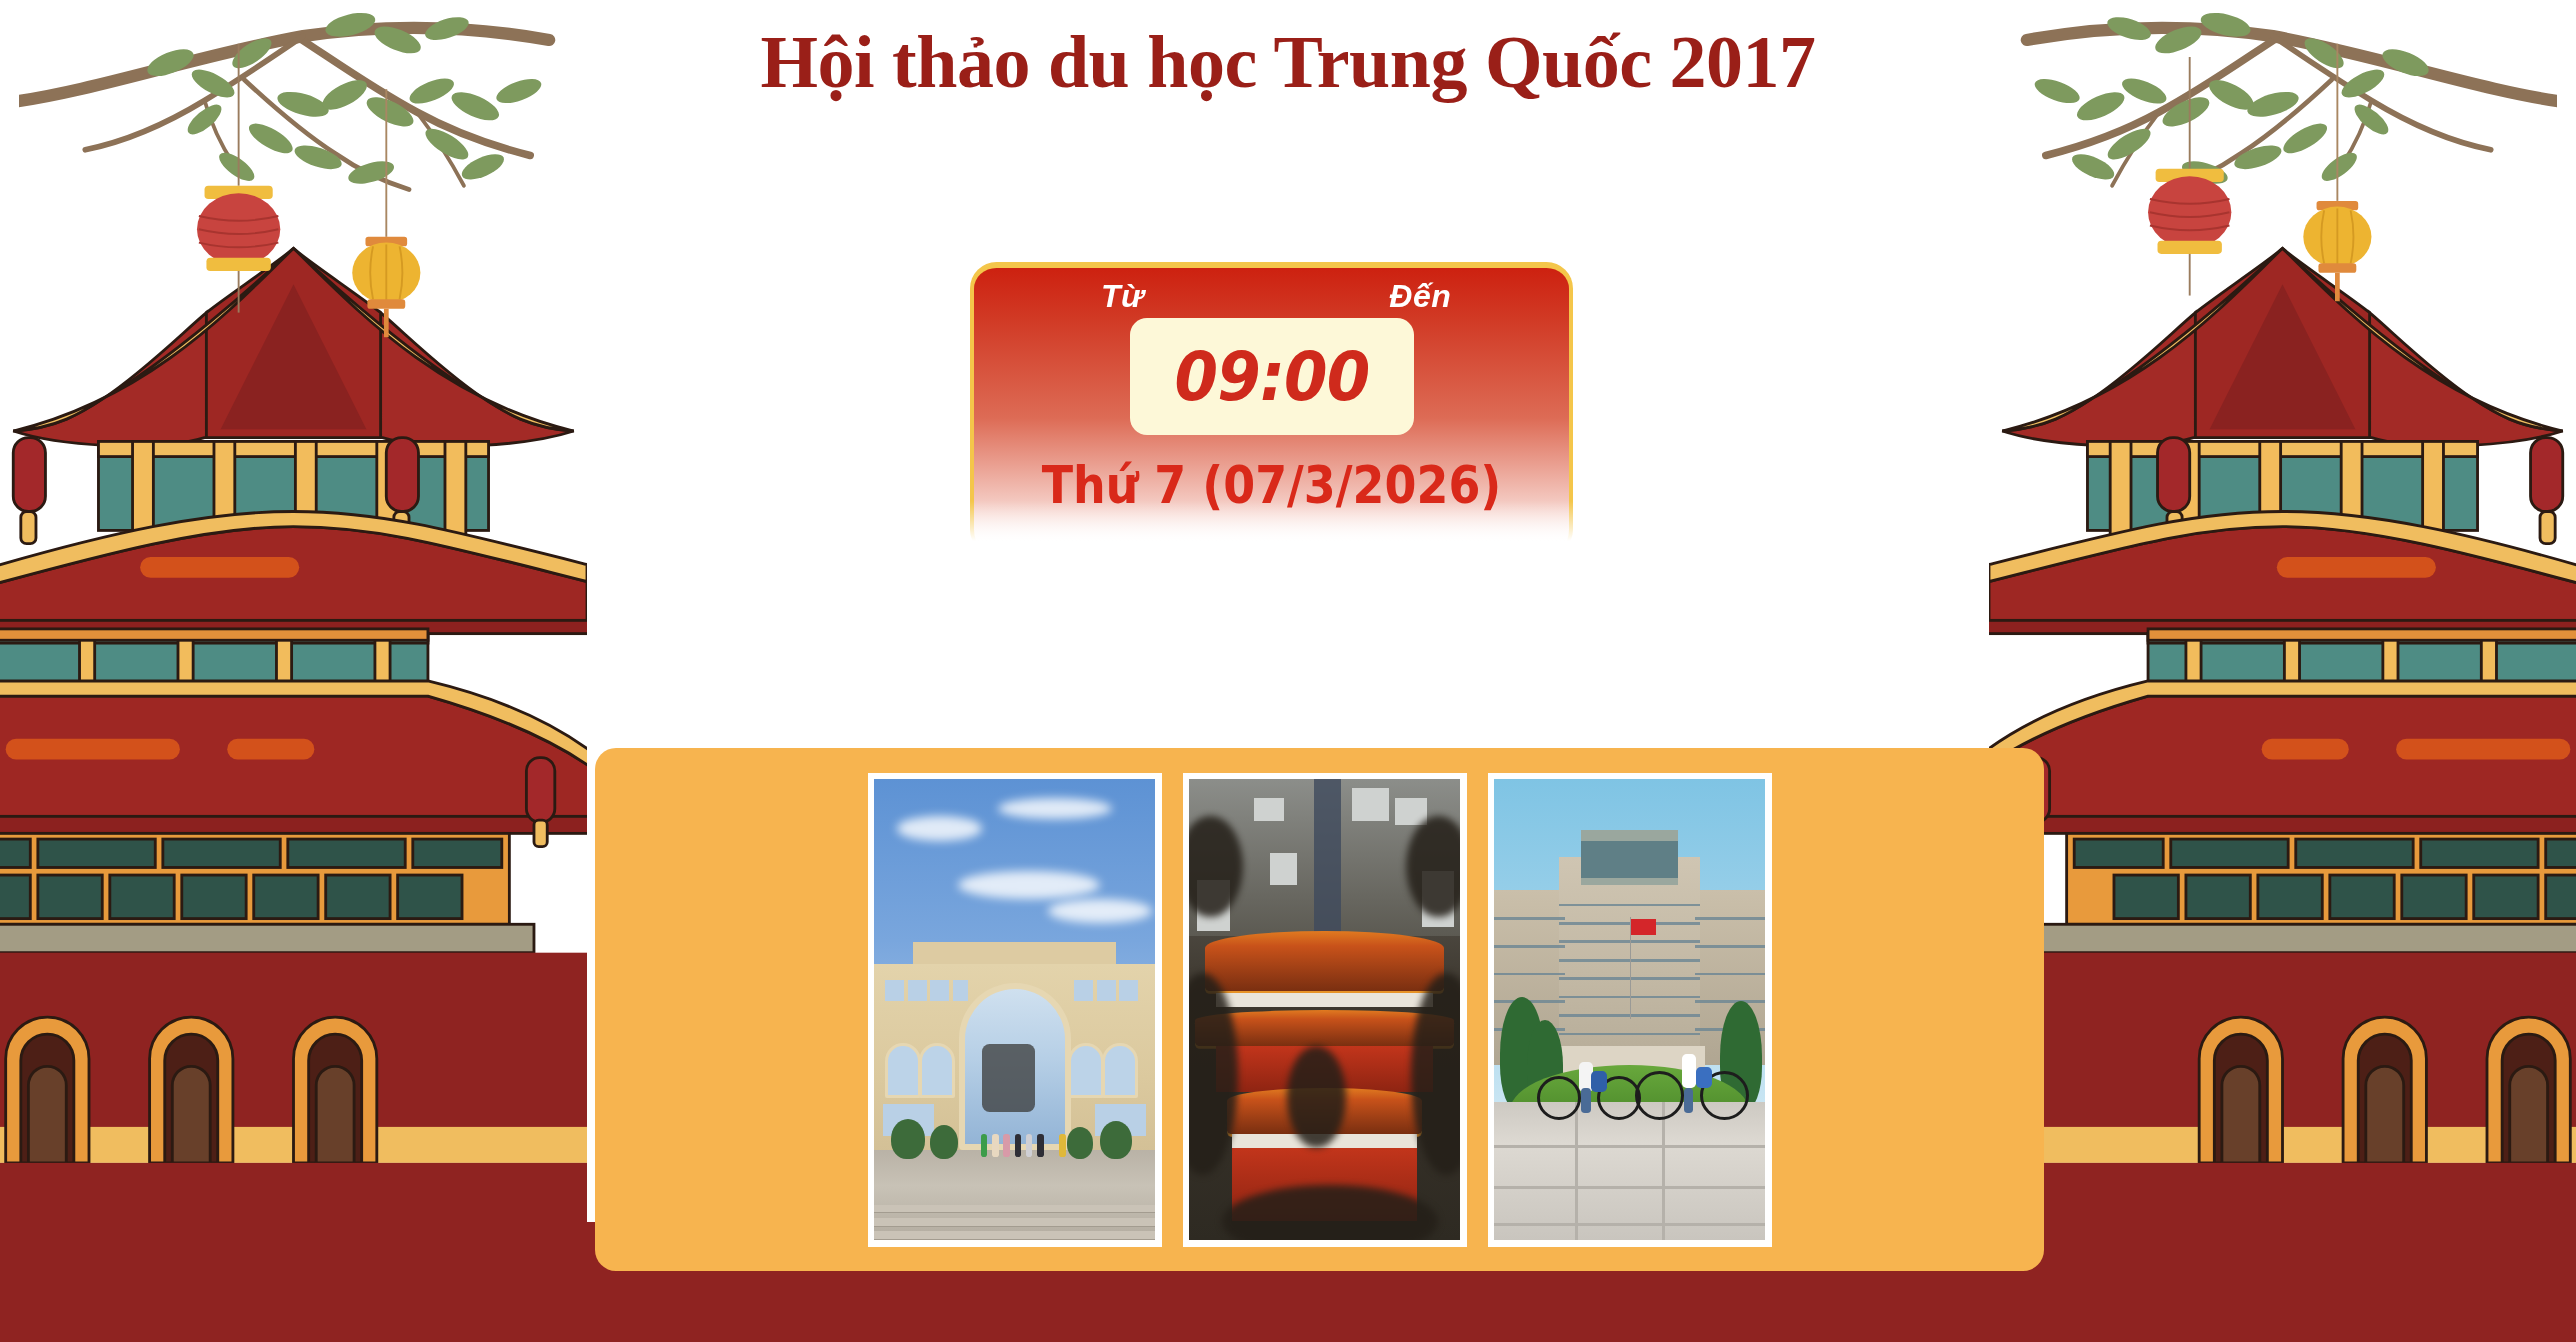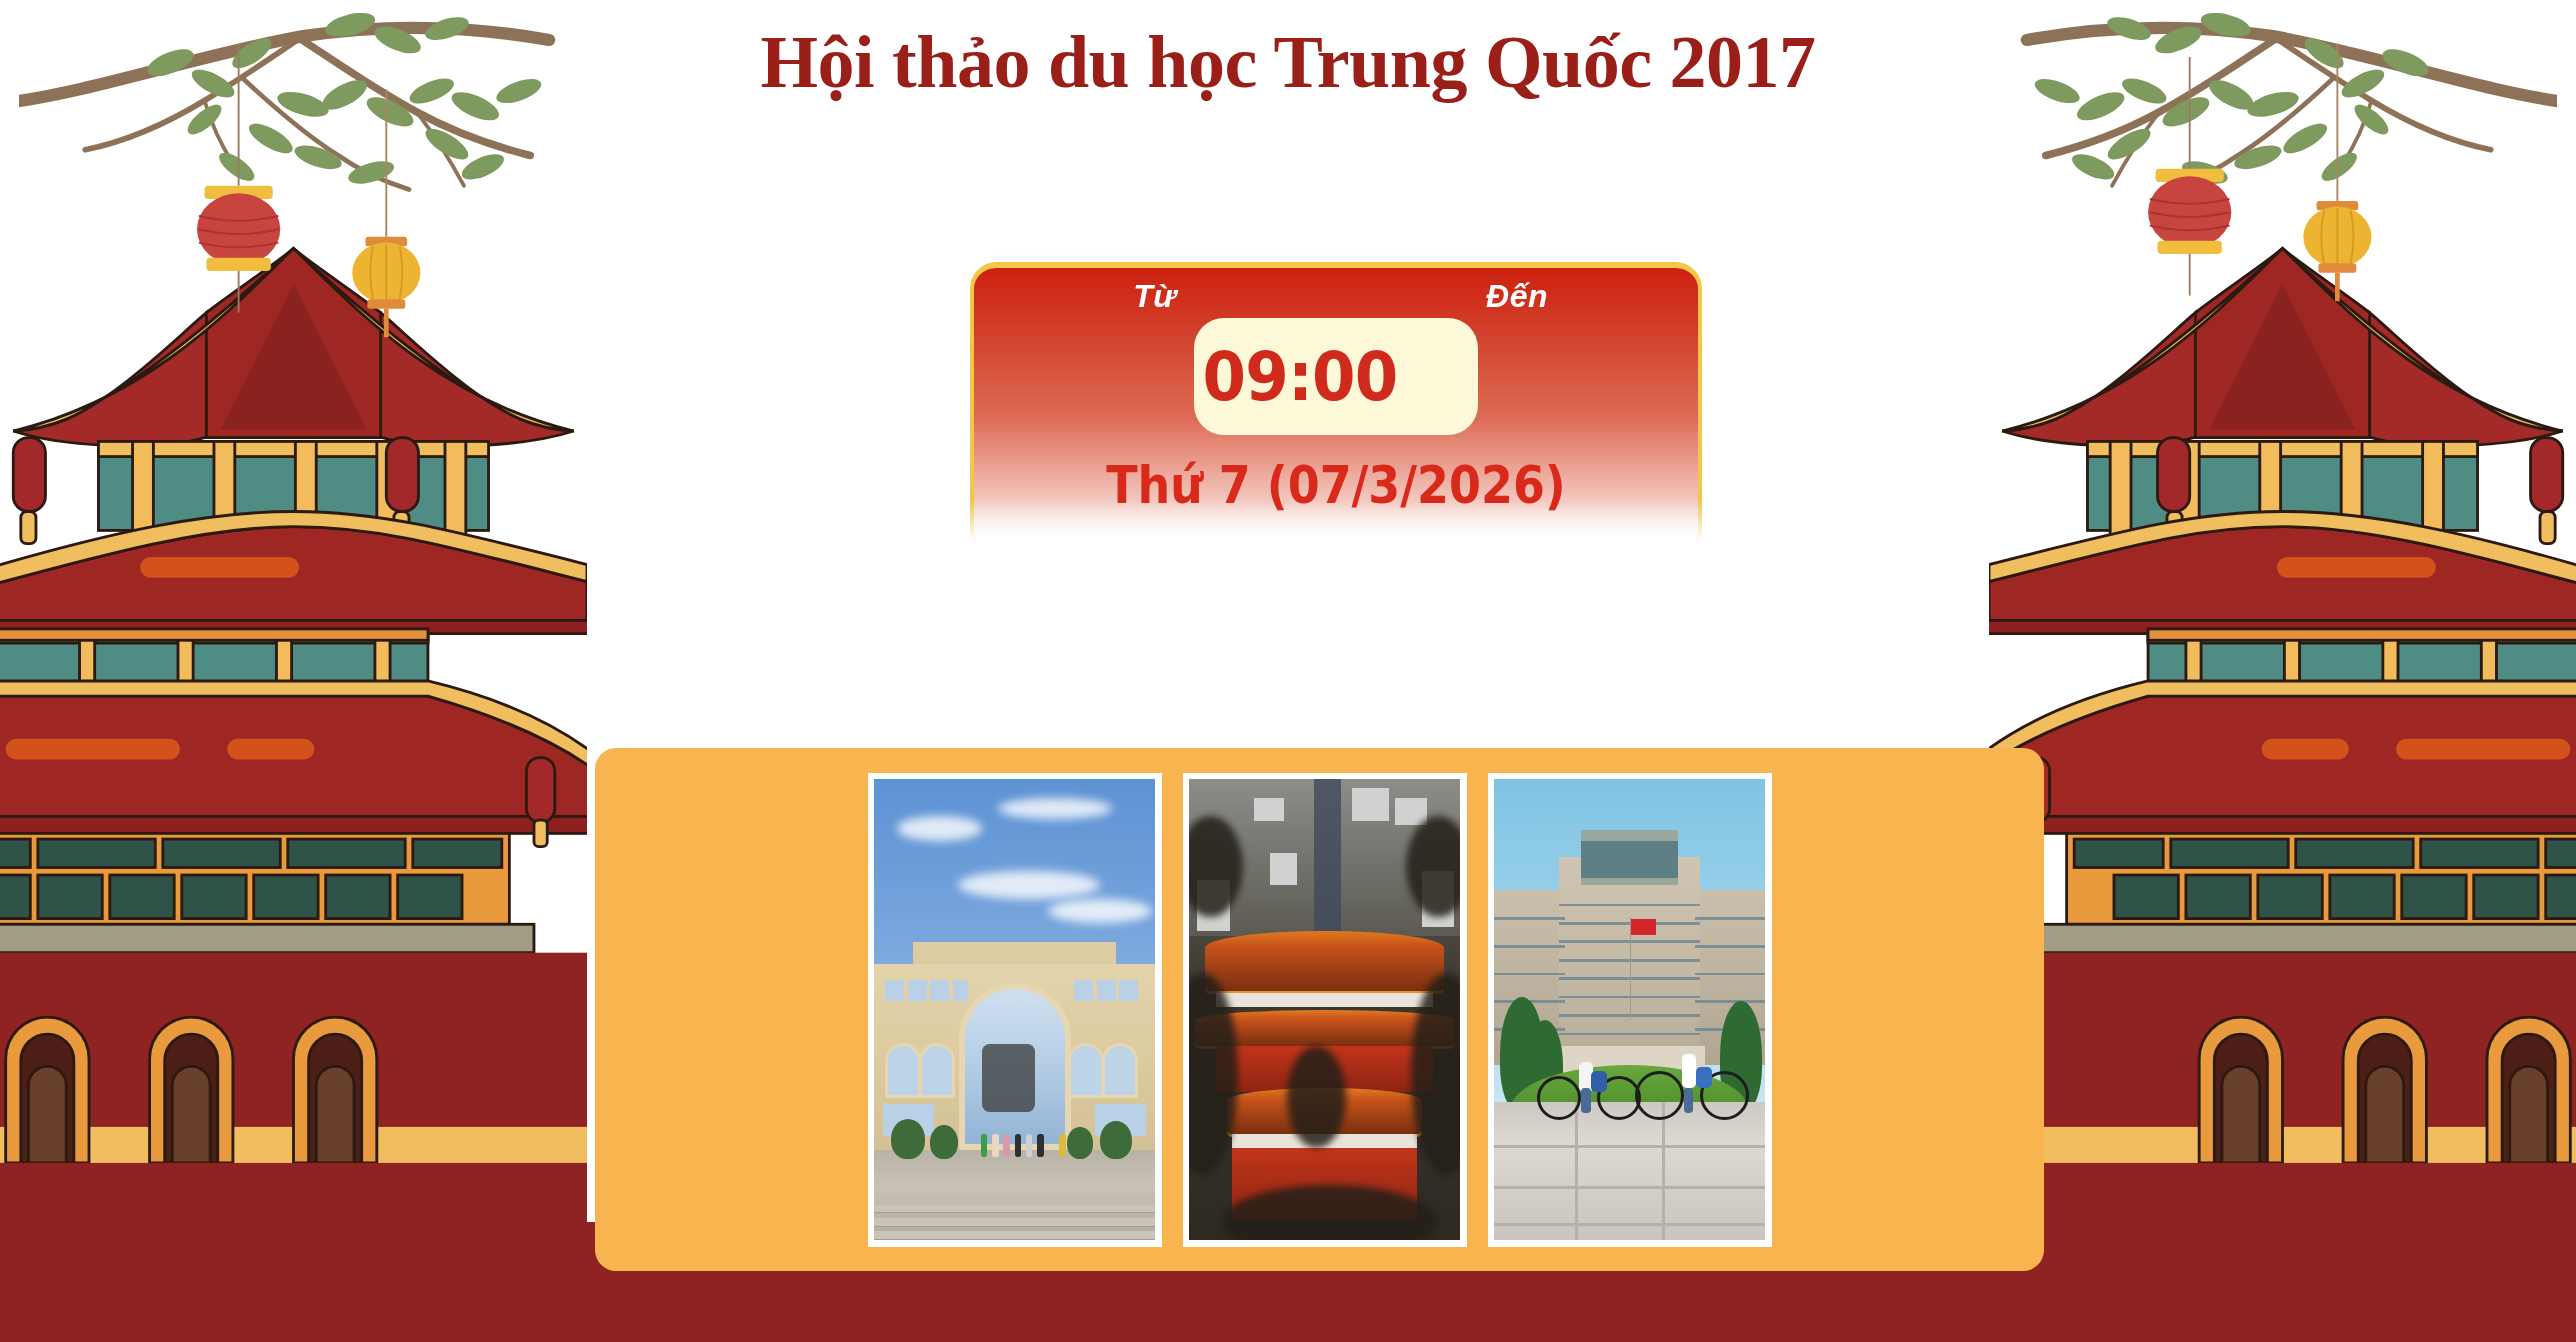--- a/index.html
+++ b/index.html
@@ -43,21 +43,21 @@
   .subtitle {
     margin-top:17px;
     font-family:"Liberation Serif", serif;
     font-size:32px;
     color:#9e2419;
     white-space:nowrap;
   }
 
   
   .time-card {
-    position:absolute; left:970px; top:262px; width:732px; height:294px;
+    position:absolute; left:970px; top:262px; width:603px; height:294px;
     border-radius:26.5px;
     background:linear-gradient(180deg,#cd2110 0%, #d13a25 18%, #dd6b55 52%, #f0b8ad 76%, #fdf4f2 94%, #ffffff 100%);
     border-top:6.6px solid #f4c64a;
     border-left:4.7px solid #f4c64a;
     border-right:4.7px solid #f4c64a;
     border-bottom:none;
     z-index:7;
   }
   .time-card::after{
     content:""; position:absolute; left:-4.7px; right:-4.7px; bottom:-1.9px; height:57px;
@@ -65,23 +65,23 @@
     pointer-events:none;
   }
   .tc-labels { display:flex; padding:9.5px 0 0 0; }
   .tc-label {
     flex:1; text-align:center;
     color:#ffffff; font-style:italic; font-weight:bold;
     font-size:32px; letter-spacing:0.5px;
   }
   .tc-boxes { display:flex; justify-content:center; gap:36px; margin-top:3.8px; }
   .tc-box {
-    width:284px; height:117px; border-radius:30px;
+    width:284px; height:117px; border-radius:17px;
     background:#fdf8d8;
-    display:flex; align-items:center; 
+    display:flex; align-items:center; justify-content:center;font-style:italic;
   }
   .tc-box.second { width:256px; }
   .tc-time {
     color:#cf2a1c; font-weight:bold; font-size:68px;
     font-family:"DejaVu Sans", sans-serif;
     letter-spacing:-0.9px; transform:scaleX(0.92);
   }
   .tc-date {
     position:relative; z-index:2;
     margin-top:21px; text-align:center;

